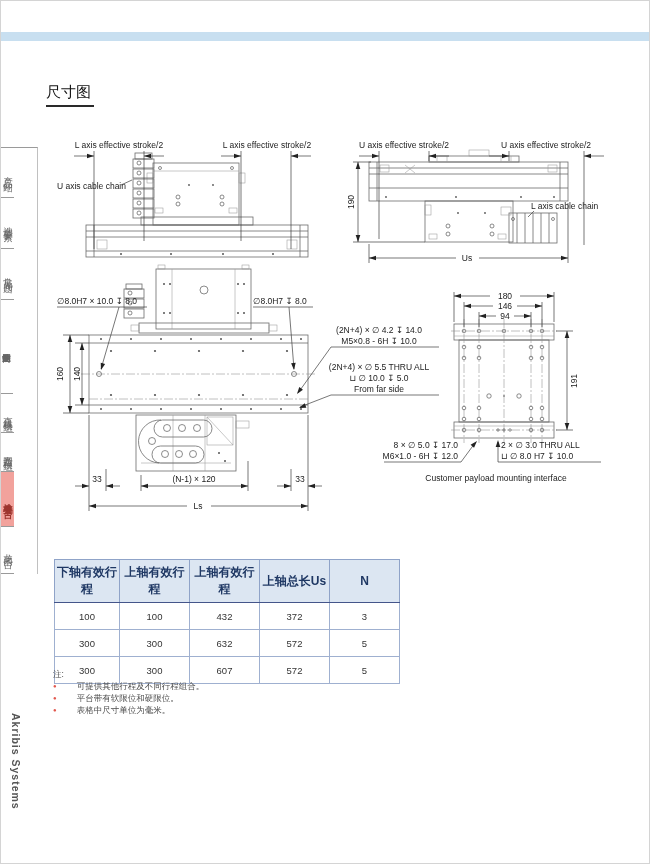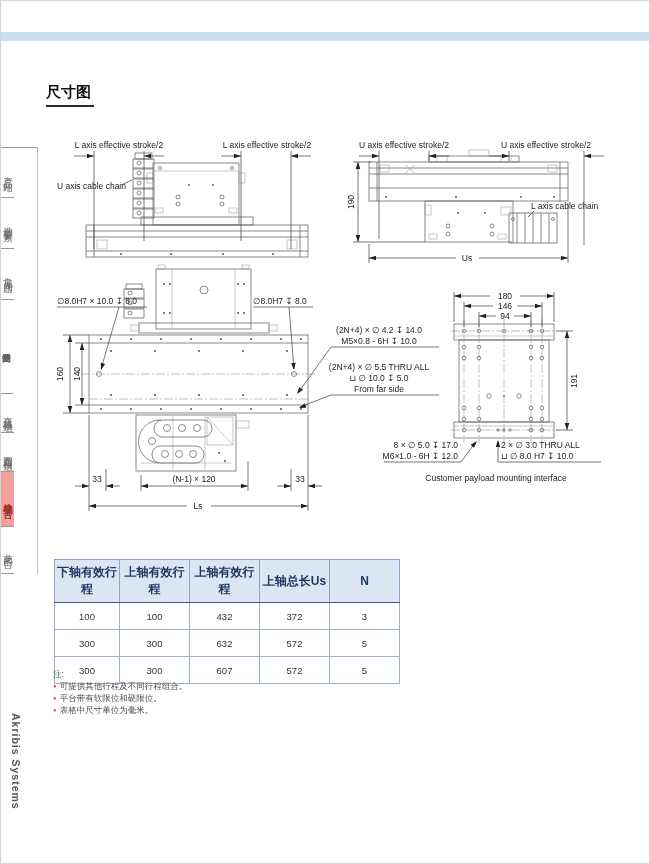--- a/index.html
+++ b/index.html
@@ -3,21 +3,21 @@
 <meta charset="utf-8">
 <style>
   html,body{margin:0;padding:0;background:#e9e9e9;}
   .page{position:relative;width:650px;height:864px;margin:0 auto;background:#fff;
         border:1px solid #d4d4d4;box-sizing:border-box;overflow:hidden;
         font-family:"Liberation Sans",sans-serif;}
   
   .band{position:absolute;left:0;top:31px;width:650px;height:9px;background:#c8dff0;}
   .page-title{position:absolute;left:28px;top:13px;background:#fff;padding:2px 12px 2px 3px;
         font-size:23px;font-weight:600;color:#1b1b1b;letter-spacing:.5px;z-index:2;}
-  .section-title{position:absolute;left:45px;top:82px;font-size:15px;font-weight:bold;color:#111;
+  .section-title{position:absolute;left:45px;top:82px;font-size:15px;font-weight:normal;color:#111;
         border-bottom:2px solid #2a2a2a;padding:0 3px 3px 0;}
   
   .sidebar{position:absolute;left:0;top:146px;width:37px;border-top:1px solid #9a9a9a;
         border-right:1px solid #c0c0c0;box-sizing:border-box;}
   .tab{display:flex;align-items:center;justify-content:center;border-bottom:1px solid #9a9a9a;
         writing-mode:vertical-rl;text-orientation:upright;font-size:9.5px;letter-spacing:2px;
         color:#666;box-sizing:border-box;cursor:pointer;}
   .tab.tall{font-size:8.5px;letter-spacing:0;}
   .tab.active{background:#f2a29c;color:#9c352e;font-weight:bold;}
   .brand{position:absolute;left:9px;top:712px;writing-mode:vertical-rl;font-size:10.5px;
@@ -33,21 +33,21 @@
   .dt{font-size:8.5px;fill:#222;font-family:"Liberation Sans",sans-serif;}
   
   .spec-table{position:absolute;left:53px;top:558px;border-collapse:collapse;
         border:1.5px solid #44558a;table-layout:fixed;}
   .spec-table th{background:#dce6f2;color:#1f3864;font-size:12px;font-weight:bold;
         border:1px solid #8fa3c8;border-bottom:1.5px solid #44558a;height:42px;padding:0;}
   .spec-table td{font-size:9.5px;color:#333;text-align:center;border:1px solid #9fb0d0;
         height:14px;padding:6px;}
   
   .notes{position:absolute;left:52px;top:667px;font-size:8.5px;color:#4c4c4c;line-height:12px;}
-  .note-row{display:flex;align-items:center;gap:3px;}
+  .note-row{display:flex;align-items:center;gap:20px;}
   .note-bullet{color:#e2574d;font-size:6px;line-height:12px;}
 </style>
 </head>
 <body>
 
 <div class="page">
 
   <div class="band"></div>
   <div class="section-title">尺寸图</div>
 

